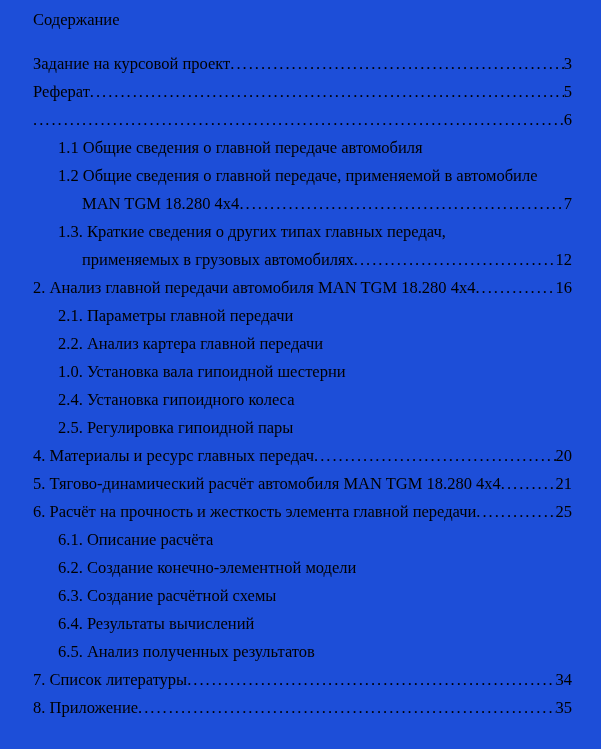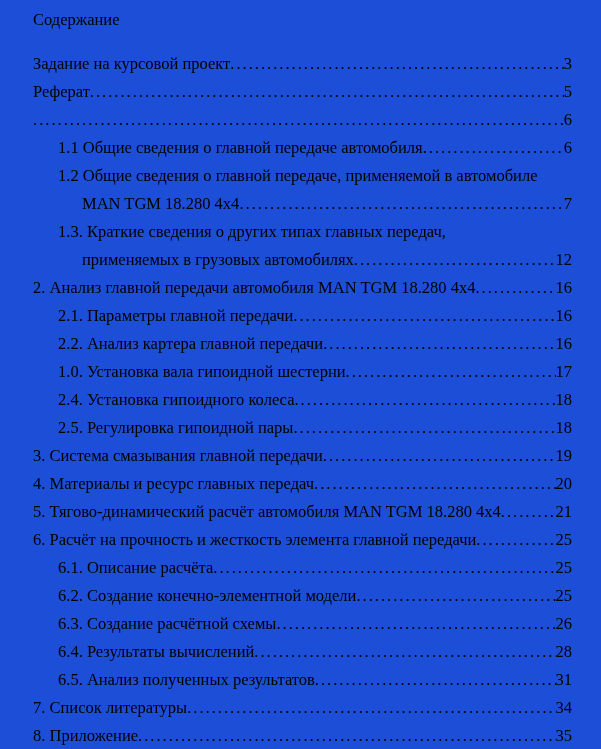--- a/index.html
+++ b/index.html
@@ -28,21 +28,21 @@
   }
   .row {
     display: flex;
     align-items: baseline;
     line-height: 28px;
     height: 28px;
     white-space: nowrap;
     overflow: hidden;
   }
   .row.i0 { padding-left: 0; }
-  .row.i1 { padding-left: 25px; }
+  .row.i1 { padding-left: 25px; flex-direction: column; }
   .row.i2 { padding-left: 49px; text-align: center; }
   .toc-text {
     white-space: nowrap;
     flex: 0 0 auto;
   }
   .dots {
     flex: 1 1 auto;
     min-width: 10px;
     overflow: hidden;
     white-space: nowrap;
@@ -121,25 +121,20 @@
         <span class="toc-text">2.4. Установка гипоидного колеса</span>
         <span class="dots"></span>
         <span class="pnum">18</span>
       </div>
       <div class="row i1">
         <span class="toc-text">2.5. Регулировка гипоидной пары</span>
         <span class="dots"></span>
         <span class="pnum">18</span>
       </div>
       <div class="row i0">
-        <span class="toc-text">3. Система смазывания главной передачи</span>
-        <span class="dots"></span>
-        <span class="pnum">19</span>
-      </div>
-      <div class="row i0">
         <span class="toc-text">4. Материалы и ресурс главных передач</span>
         <span class="dots"></span>
         <span class="pnum">20</span>
       </div>
       <div class="row i0">
         <span class="toc-text">5. Тягово-динамический расчёт автомобиля MAN TGM 18.280 4x4</span>
         <span class="dots"></span>
         <span class="pnum">21</span>
       </div>
       <div class="row i0">

